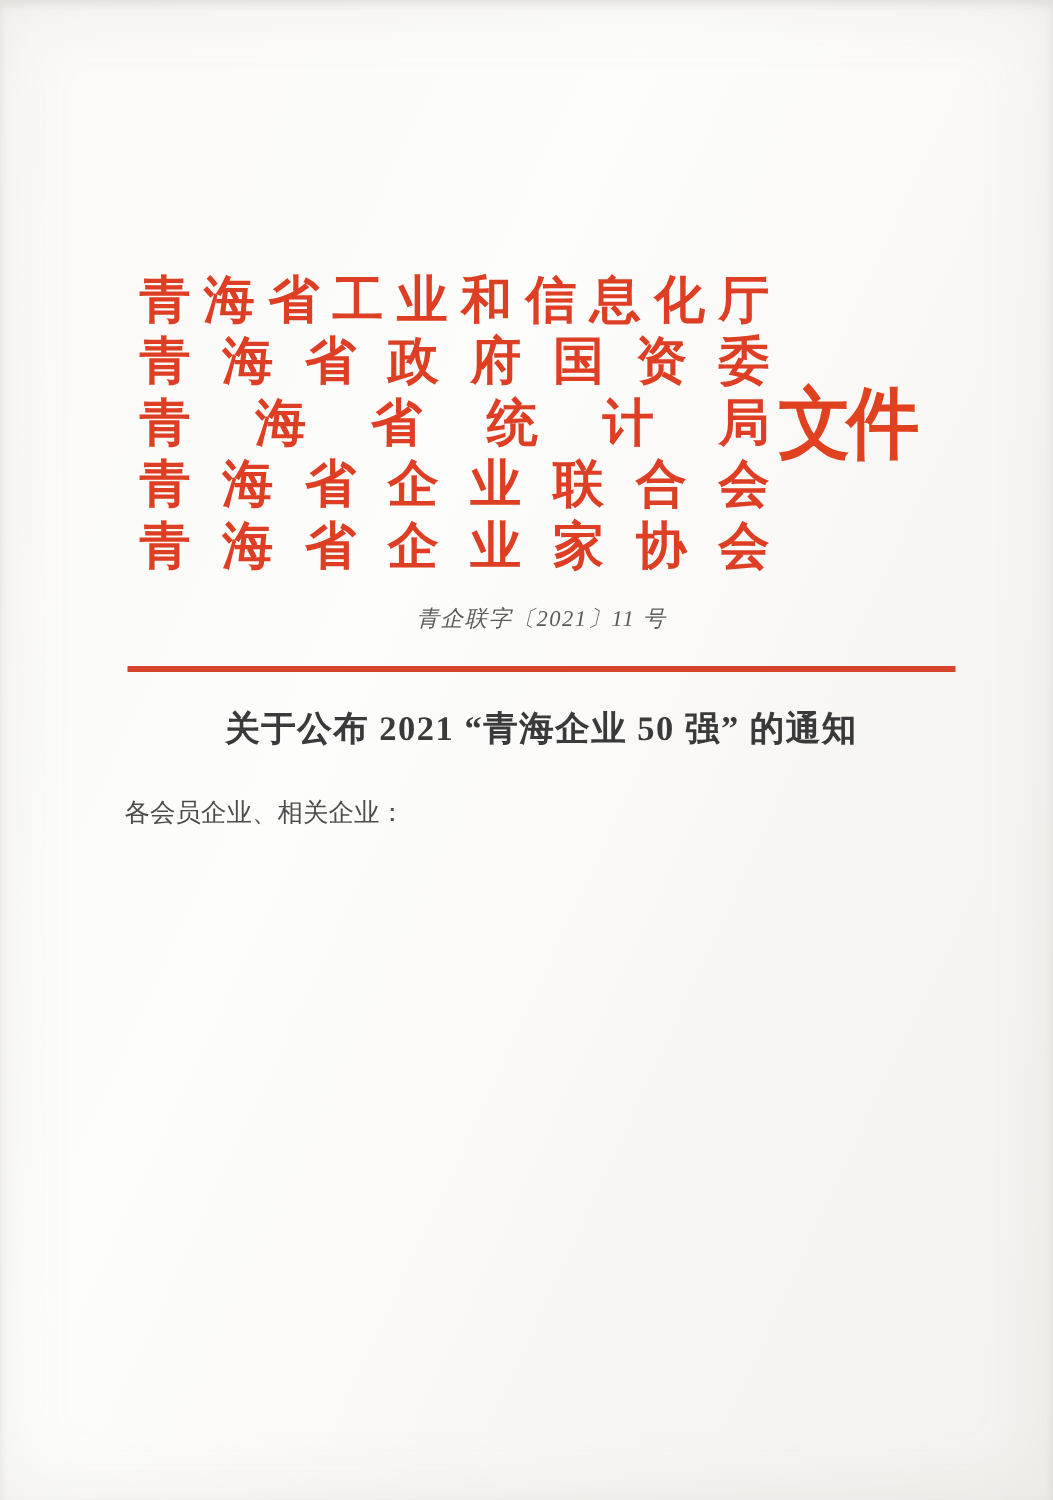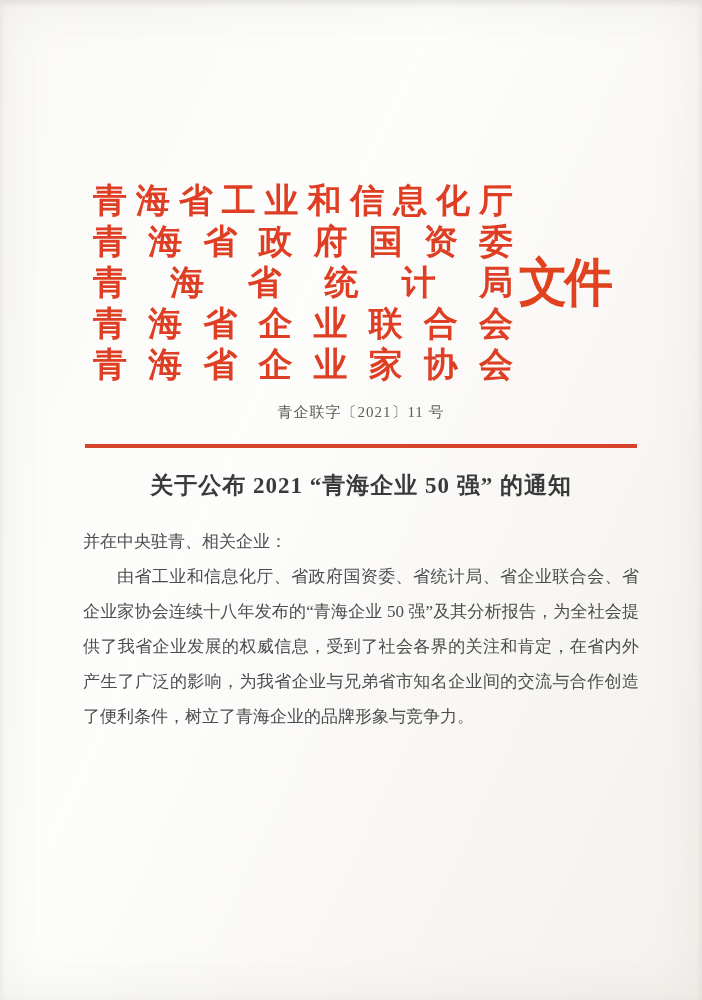--- a/index.html
+++ b/index.html
@@ -47,20 +47,21 @@
   
   .doc-number {
     position: absolute;
     top: 403px;
     left: 85px;
     width: 552px;
     text-align: center;
     font-size: 15px;
     letter-spacing: 1px;
     color: #5b5b58;
+    font-style: italic;
   }
   
   .red-rule {
     position: absolute;
     top: 444px;
     left: 85px;
     width: 552px;
     height: 4px;
     background: #d8432c;
   }
@@ -152,17 +153,16 @@
     <div class="doc-type">文件</div>
   </div>
 
   <div class="doc-number">青企联字〔2021〕11 号</div>
 
   <div class="red-rule"></div>
 
   <div class="title">关于公布 2021 “青海企业 50 强” 的通知</div>
 
   <div class="body-text">
-    <p class="salutation">并在中央驻青、相关企业：</p>
-    <p class="para">由省工业和信息化厅、省政府国资委、省统计局、省企业联合会、省企业家协会连续十八年发布的“青海企业 50 强”及其分析报告，为全社会提供了我省企业发展的权威信息，受到了社会各界的关注和肯定，在省内外产生了广泛的影响，为我省企业与兄弟省市知名企业间的交流与合作创造了便利条件，树立了青海企业的品牌形象与竞争力。</p>
+    <p class="salutation">各会员企业、相关企业：</p>
   </div>
 
 </div>
 
 </body></html>

